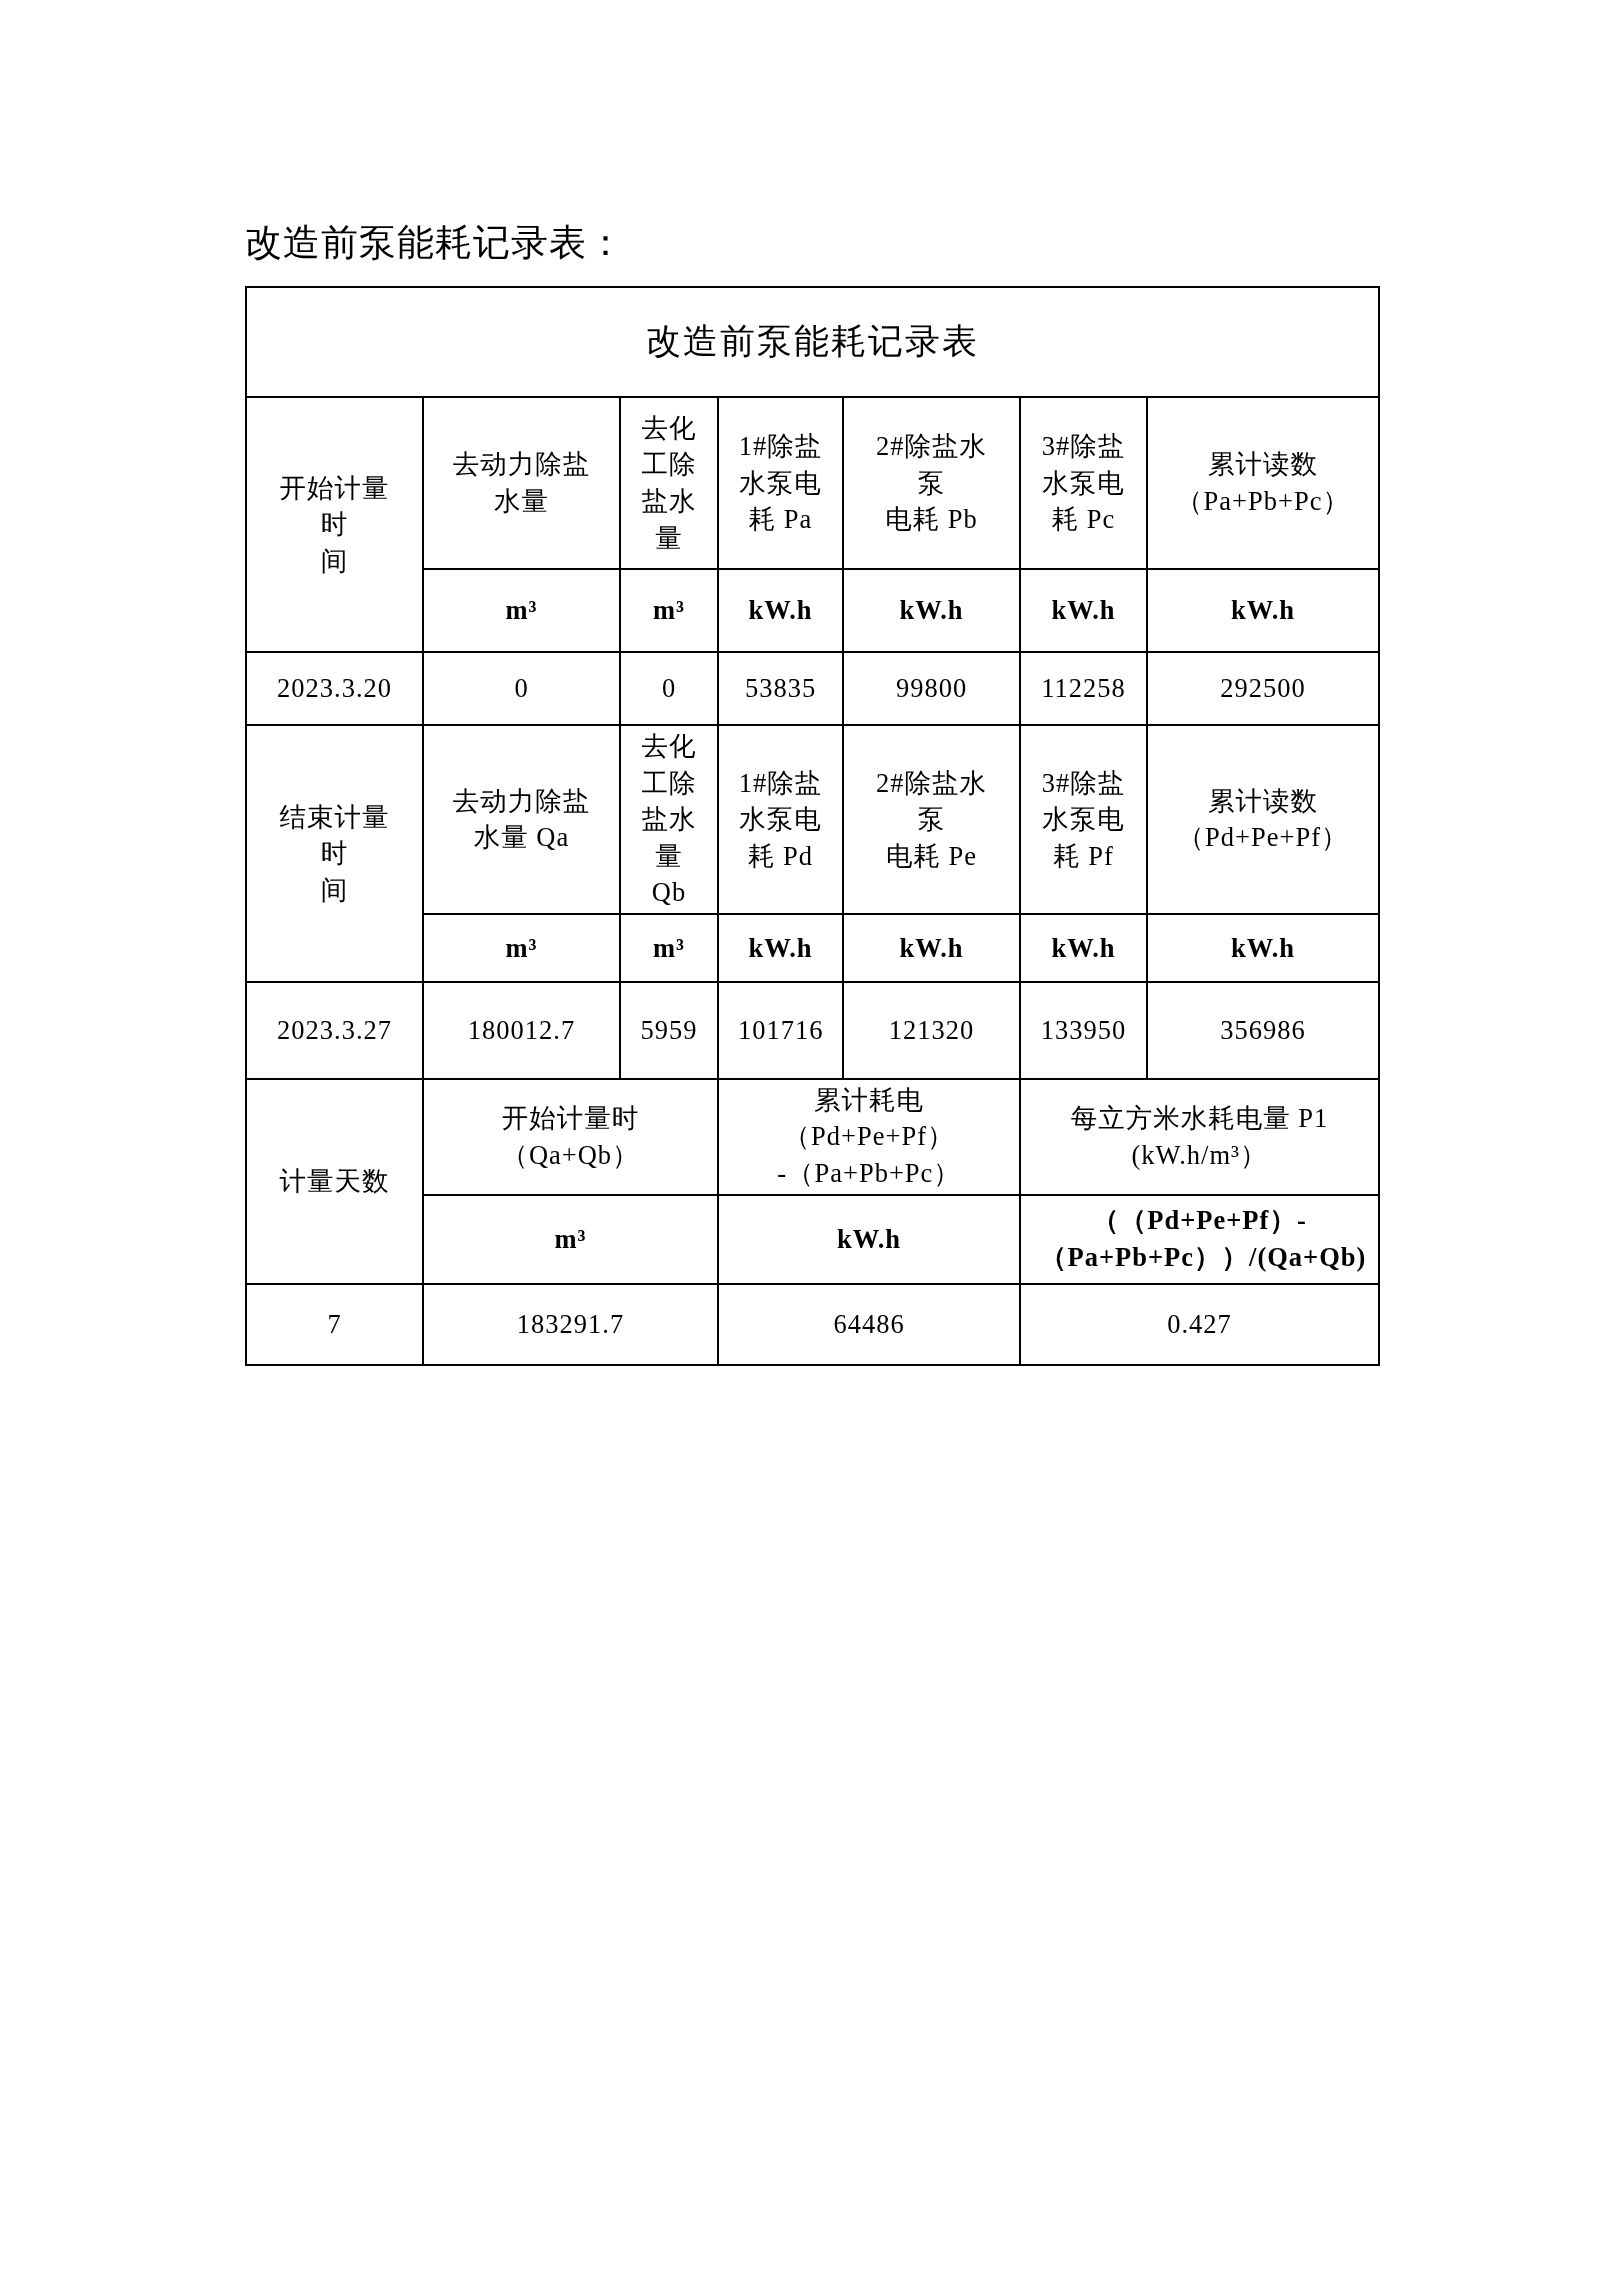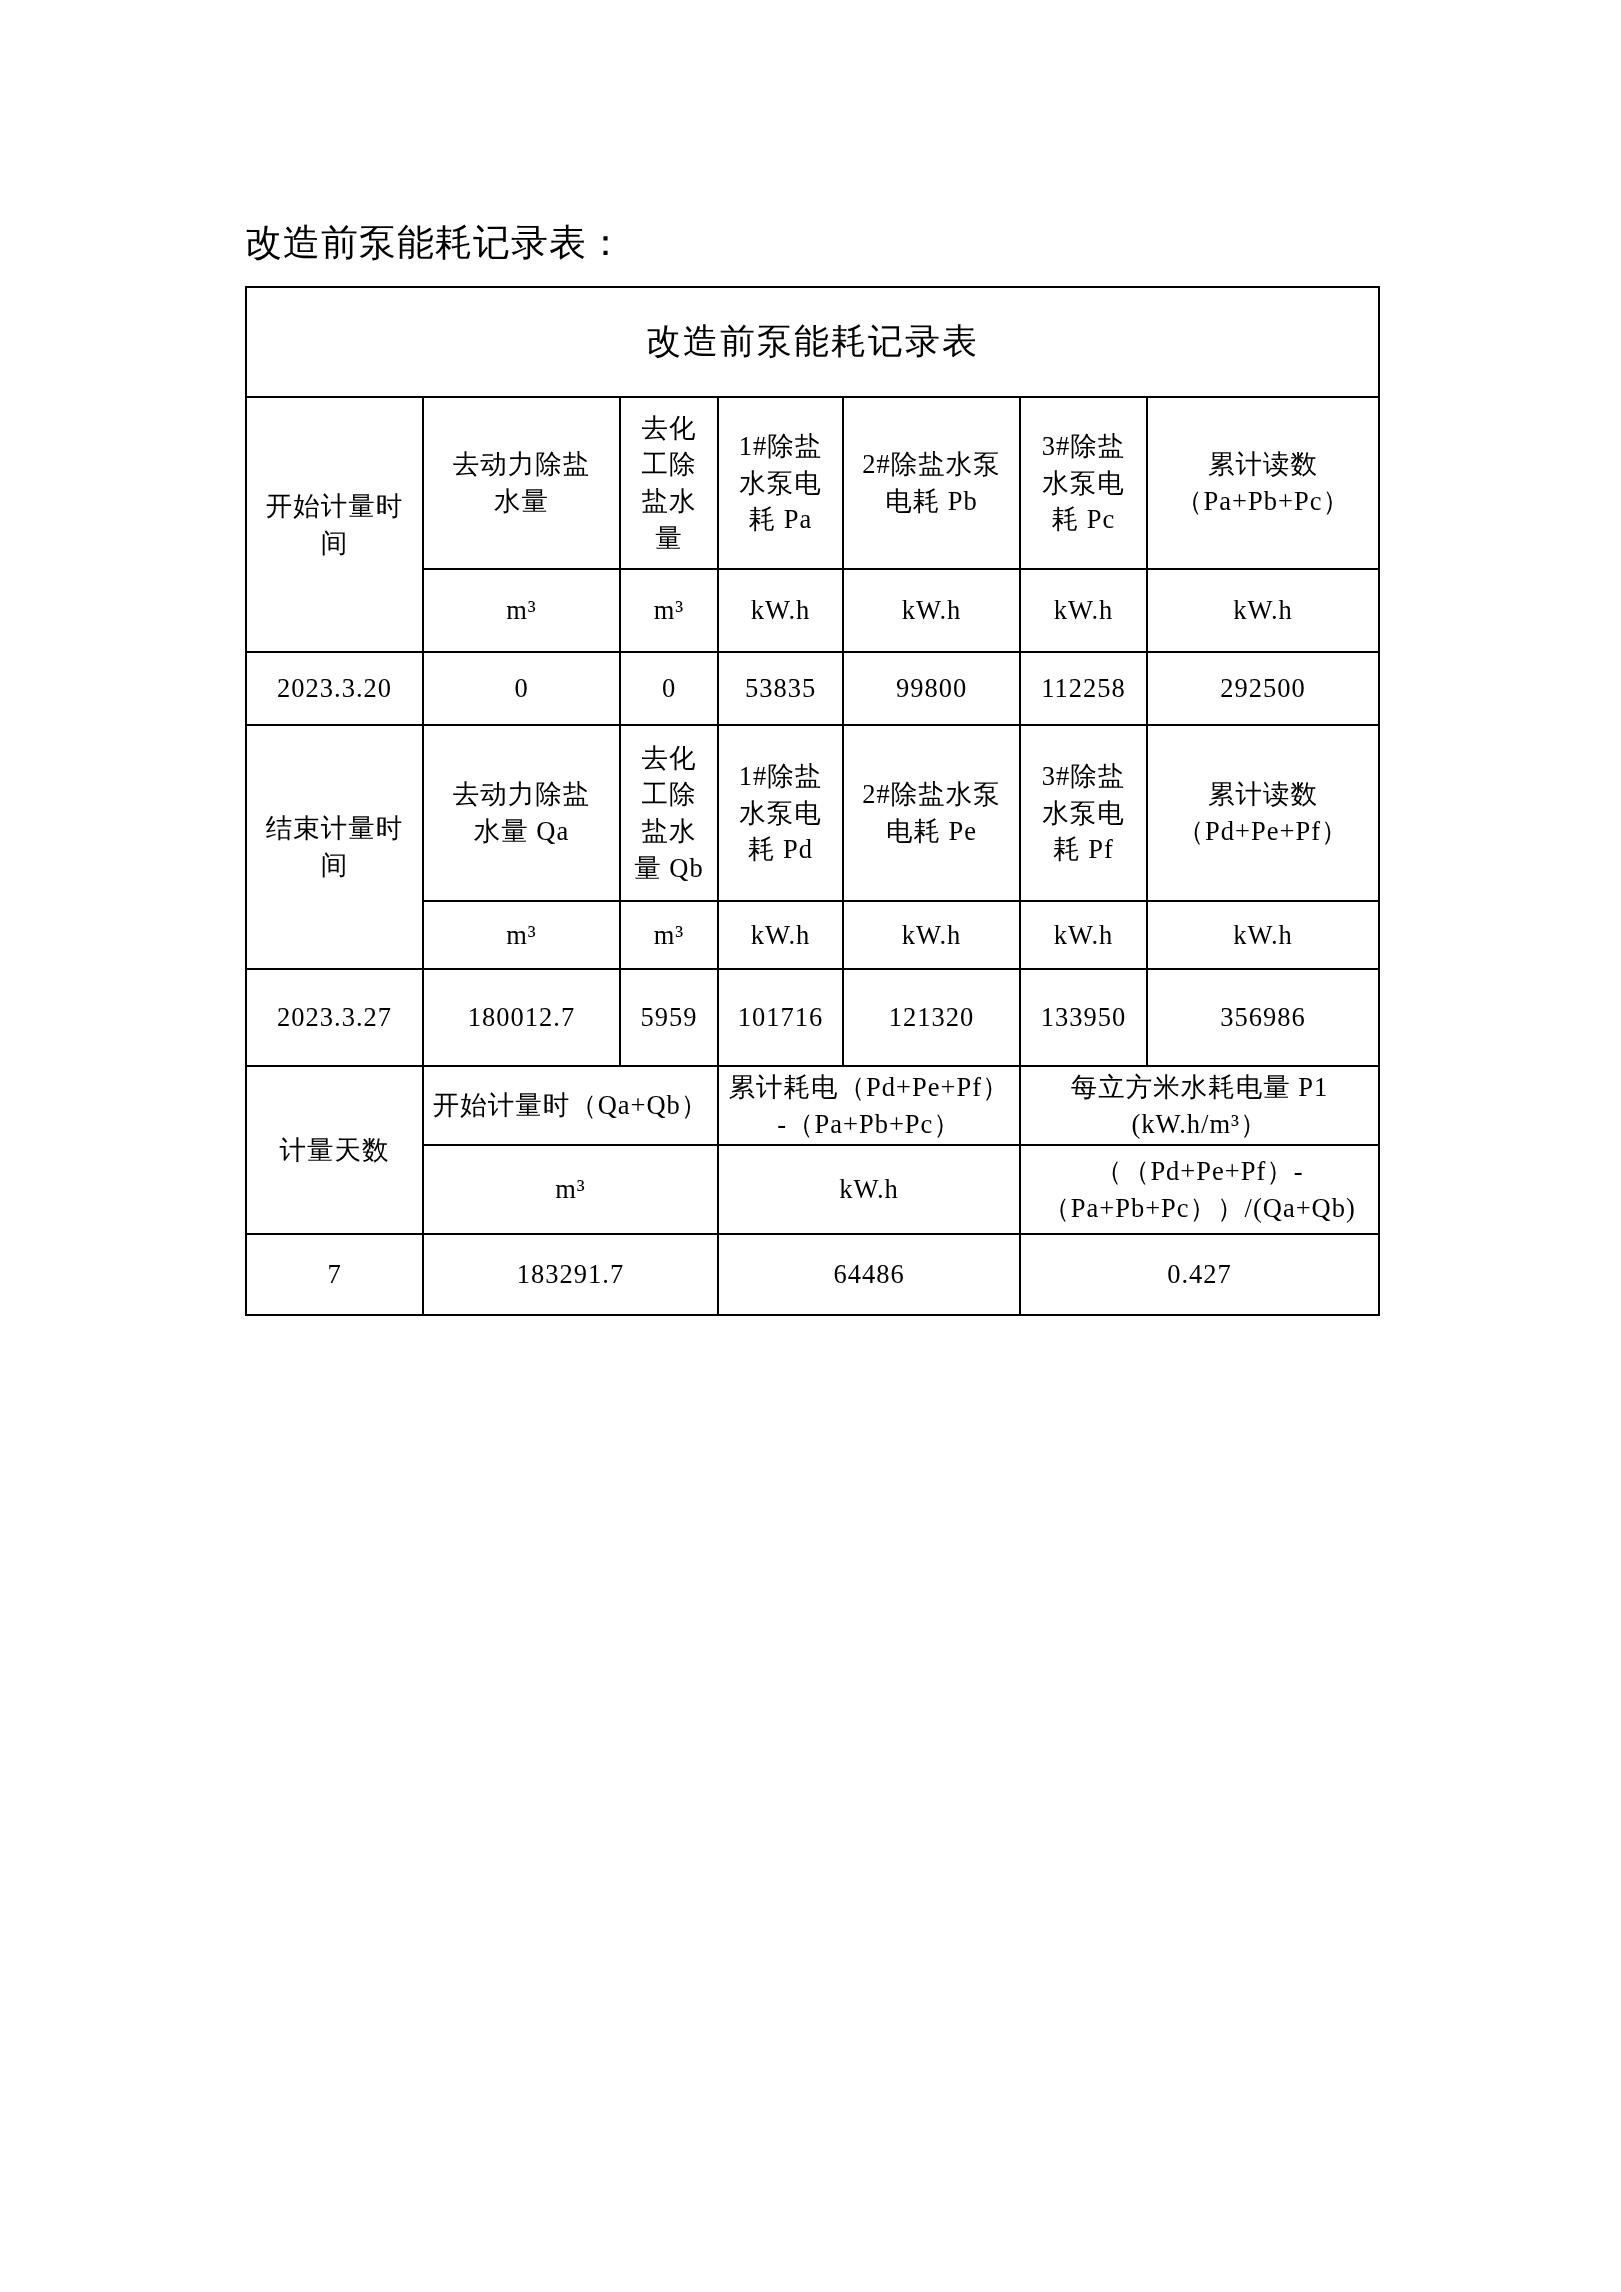--- a/index.html
+++ b/index.html
@@ -16,35 +16,35 @@
   table.record {
     position:absolute; left:245px; top:286px;
     width:1135px; border-collapse:collapse; table-layout:fixed;
   }
   table.record td {
     border:2px solid #000;
     text-align:center; vertical-align:middle;
     white-space:pre-line;
     font-size:26.5px; line-height:1.38;
     letter-spacing:1px;
-    padding:2px 5px;
+    padding:2px 19px;
     overflow:hidden;
   }
   tr.r-title  { height:110px; }
   tr.r-title td { font-size:35px; letter-spacing:2px; border-bottom-width:2px; }
   tr.r-head1  { height:172px; }
   tr.r-unit1  { height:83px; }
   tr.r-data1  { height:73px; }
   tr.r-head2  { height:176px; }
   tr.r-unit2  { height:68px; }
   tr.r-data2  { height:97px; }
   tr.r-head3  { height:78px; }
   tr.r-unit3  { height:89px; }
   tr.r-data3  { height:81px; }
-  td.unit { font-size:24.5px; }
+  td.unit { font-size:24.5px;font-weight:bold; }
   tr.thick > td { border-top:2.9px solid #000; border-bottom:2.9px solid #000; }
 </style>
 </head>
 <body>
 
 <div class="doc-title">改造前泵能耗记录表：</div>
 
 <table class="record">
   <colgroup>
     <col style="width:177px">

